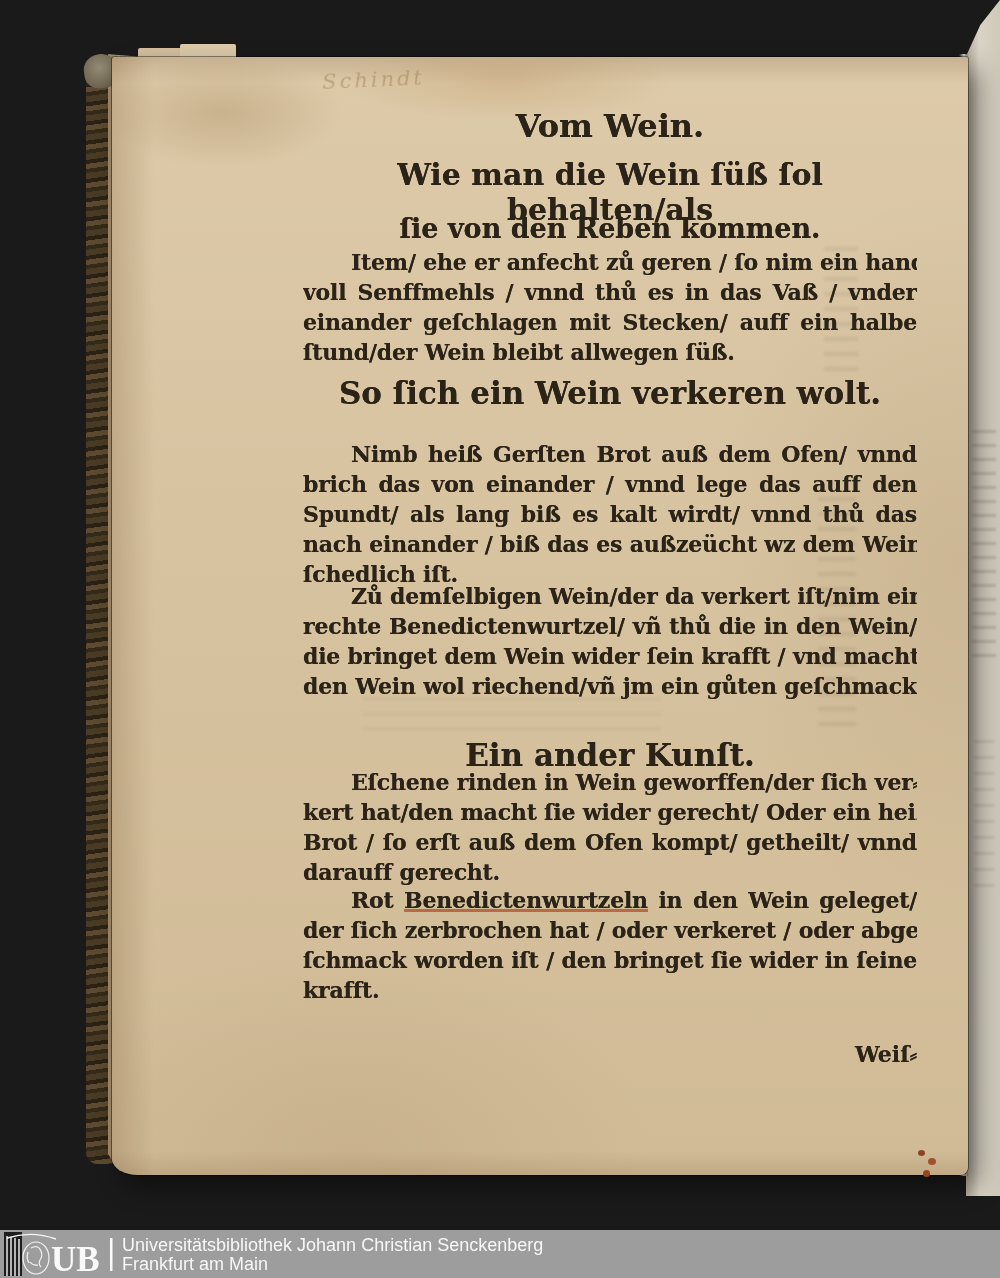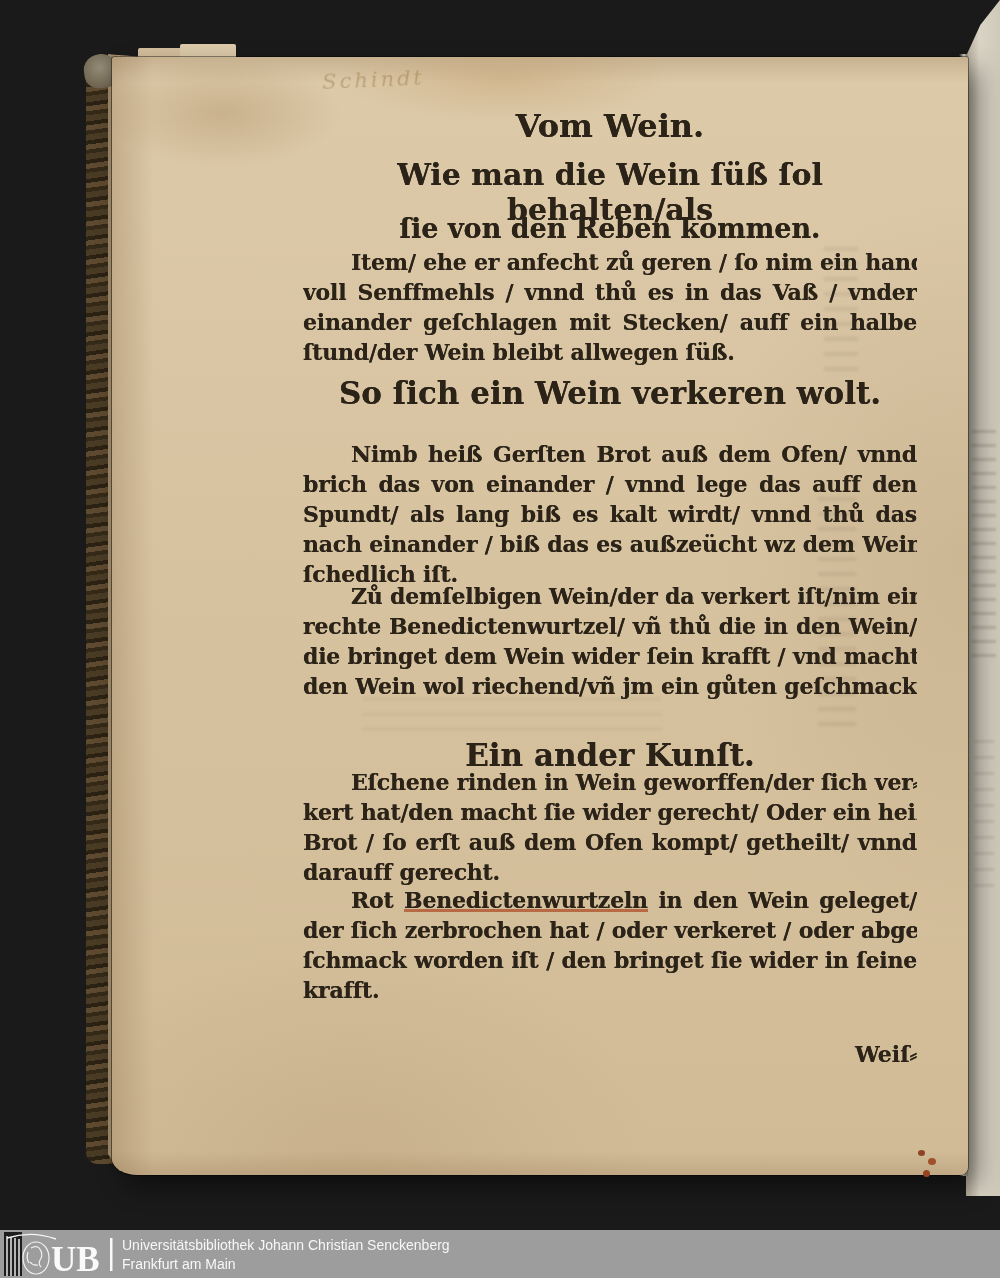--- a/index.html
+++ b/index.html
@@ -81,21 +81,21 @@
   
   .spot{position:absolute;border-radius:50%;}
   .spot1{left:918px;top:1150px;width:7px;height:6px;background:#8d4424;}
   .spot2{left:928px;top:1158px;width:8px;height:7px;background:#a0512a;}
   .spot3{left:923px;top:1170px;width:7px;height:7px;background:#94451f;}
 
   
   .footer-bar{position:absolute;left:0;top:1230px;width:1000px;height:48px;background:#9d9d9d;}
   .footer-logo{position:absolute;left:4px;top:1232px;}
   .footer-text{position:absolute;left:122px;top:1236px;color:#f7f7f7;
-    font-family:"Liberation Sans",sans-serif;font-size:14px;line-height:19px;}
+    font-family:"Liberation Sans",sans-serif;font-size:18px;line-height:19px;}
 </style>
 </head>
 <body>
 
 <div class="stage">
 
   <div class="spine"></div>
   <div class="edge-stack"></div>
   <div class="corner-step1"></div>
   <div class="corner-step2"></div>

